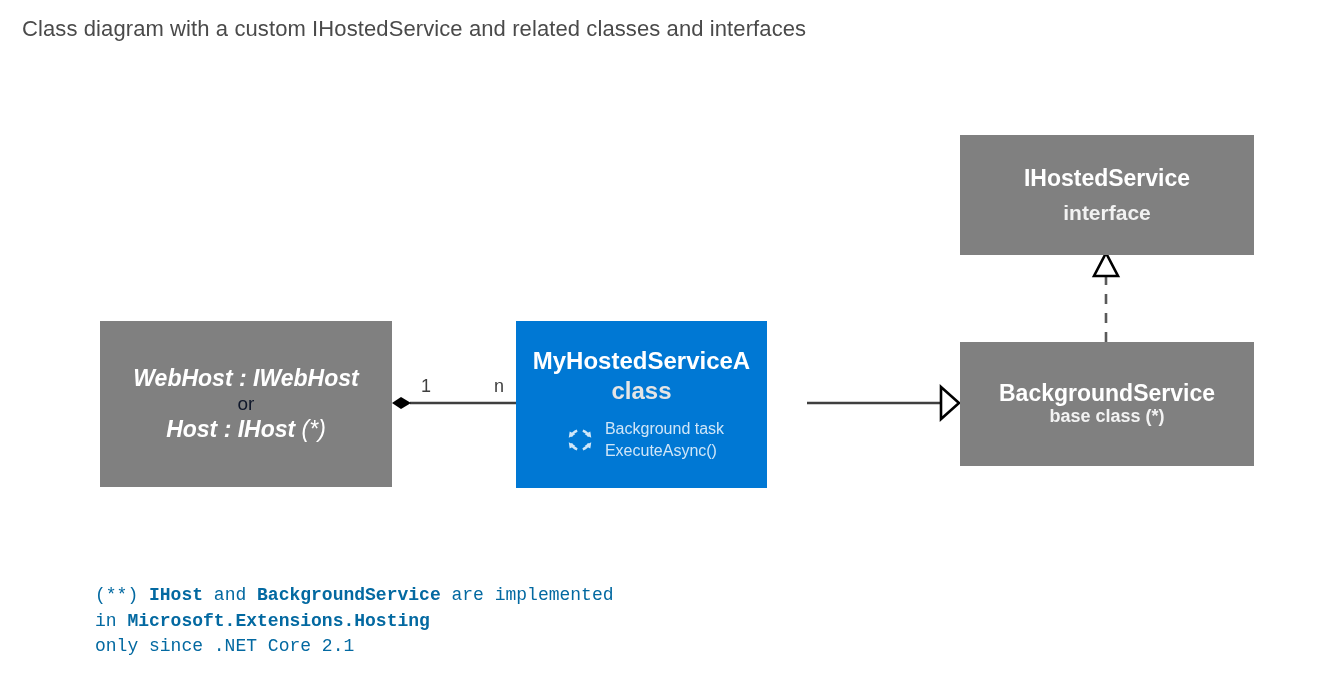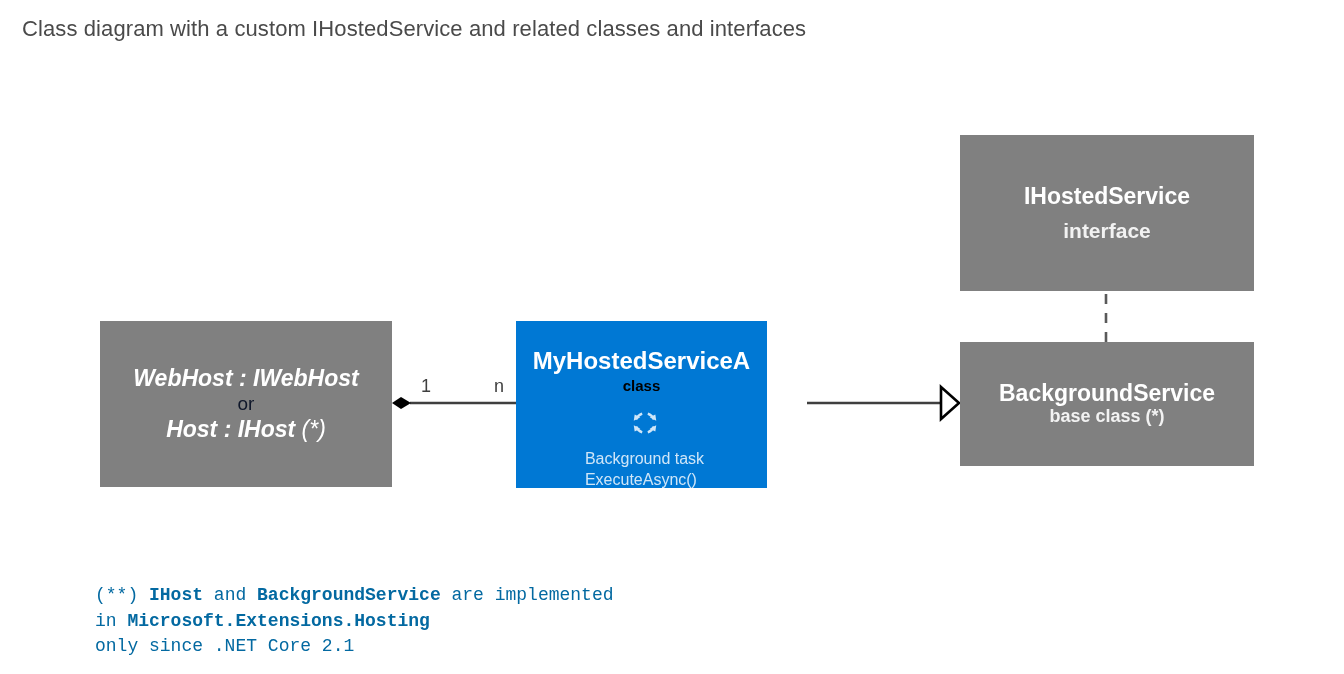--- a/index.html
+++ b/index.html
@@ -51,21 +51,21 @@
   }
   .node-sub {
     font-weight: 700;
     line-height: 1.2;
     white-space: nowrap;
   }
 
   
   #node-ihostedservice {
     left: 960px;  top: 135px;
-    width: 294px; height: 156px; gap: 8px;
+    width: 294px; height: 120px; gap: 8px;
   }
   #node-ihostedservice .node-title { font-size: 23px; }
   #node-ihostedservice .node-sub   { font-size: 21px; color: #f2f2f2; }
 
   
   #node-backgroundservice {
     left: 960px;  top: 342px;
     width: 294px; height: 124px;
   }
   #node-backgroundservice .node-title { font-size: 23px; }
@@ -81,29 +81,28 @@
   #node-webhost .node-title .tail { font-weight: 400; }
 
   
   #node-myhostedservicea {
     left: 516px;  top: 321px;
     width: 251px; height: 167px;
     justify-content: flex-start;
     padding-top: 26px;
   }
   #node-myhostedservicea .node-title { font-size: 24px; }
-  #node-myhostedservicea .node-sub   { font-size: 15px; color: #000000; margin-top: 2px; }
+  #node-myhostedservicea .node-sub   { font-size: 24px; color: #e5e5e5; margin-top: 2px; }
 
   .task-row {
     display: flex;
     align-items: center;
     gap: 10px;
     margin-top: 13px;
     padding-left: 6px;
-    flex-direction: column;
   }
   .task-icon {
     width: 30px;
     height: 30px;
     flex: 0 0 30px;
     display: block;
   }
   .task-lines {
     text-align: left;
     font-size: 16px;

